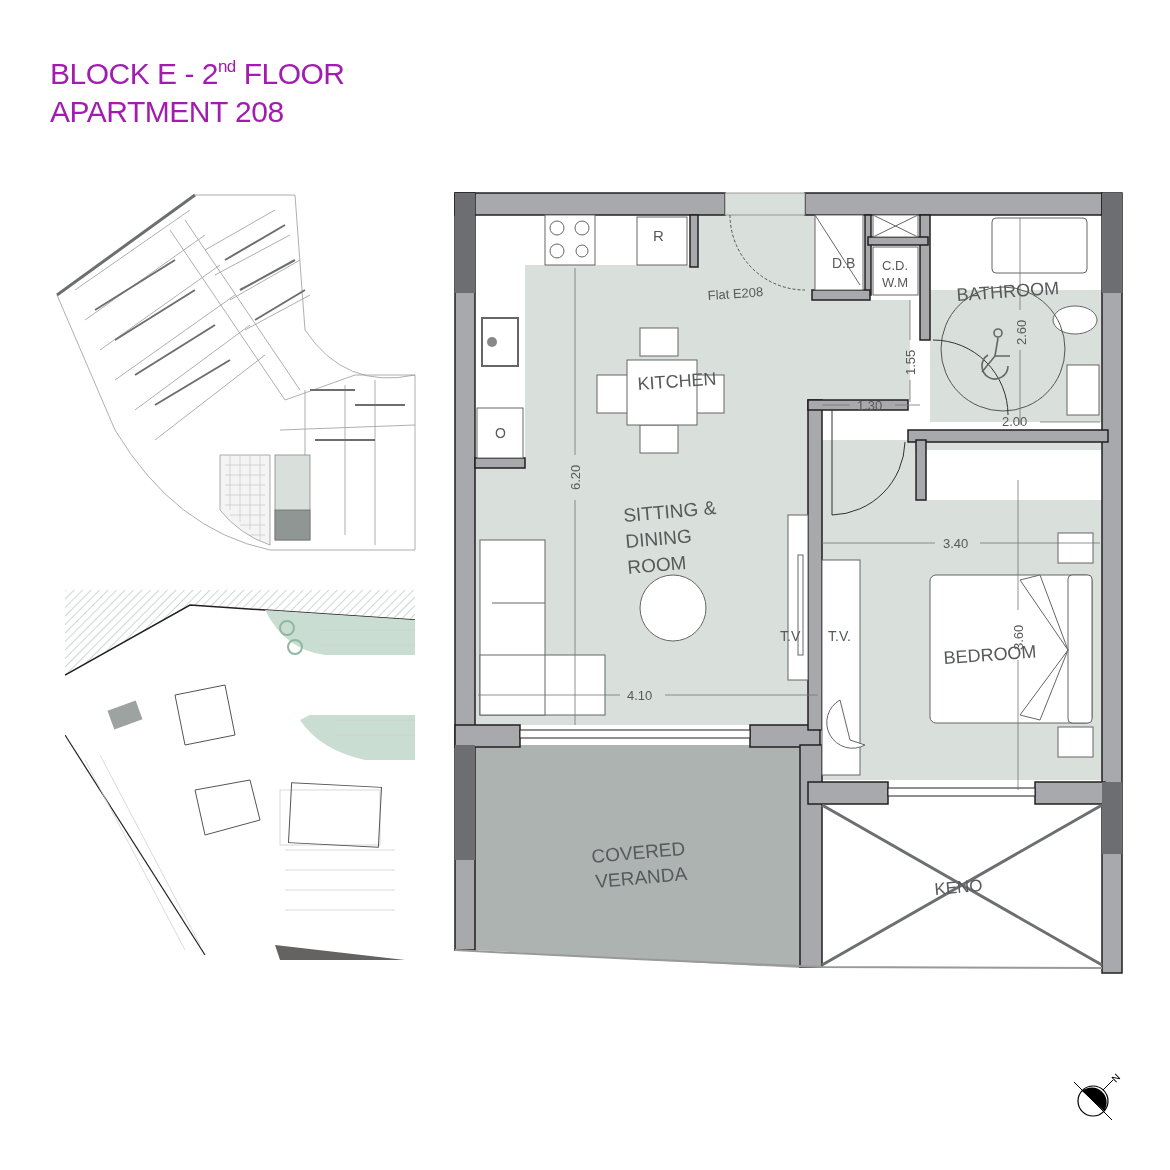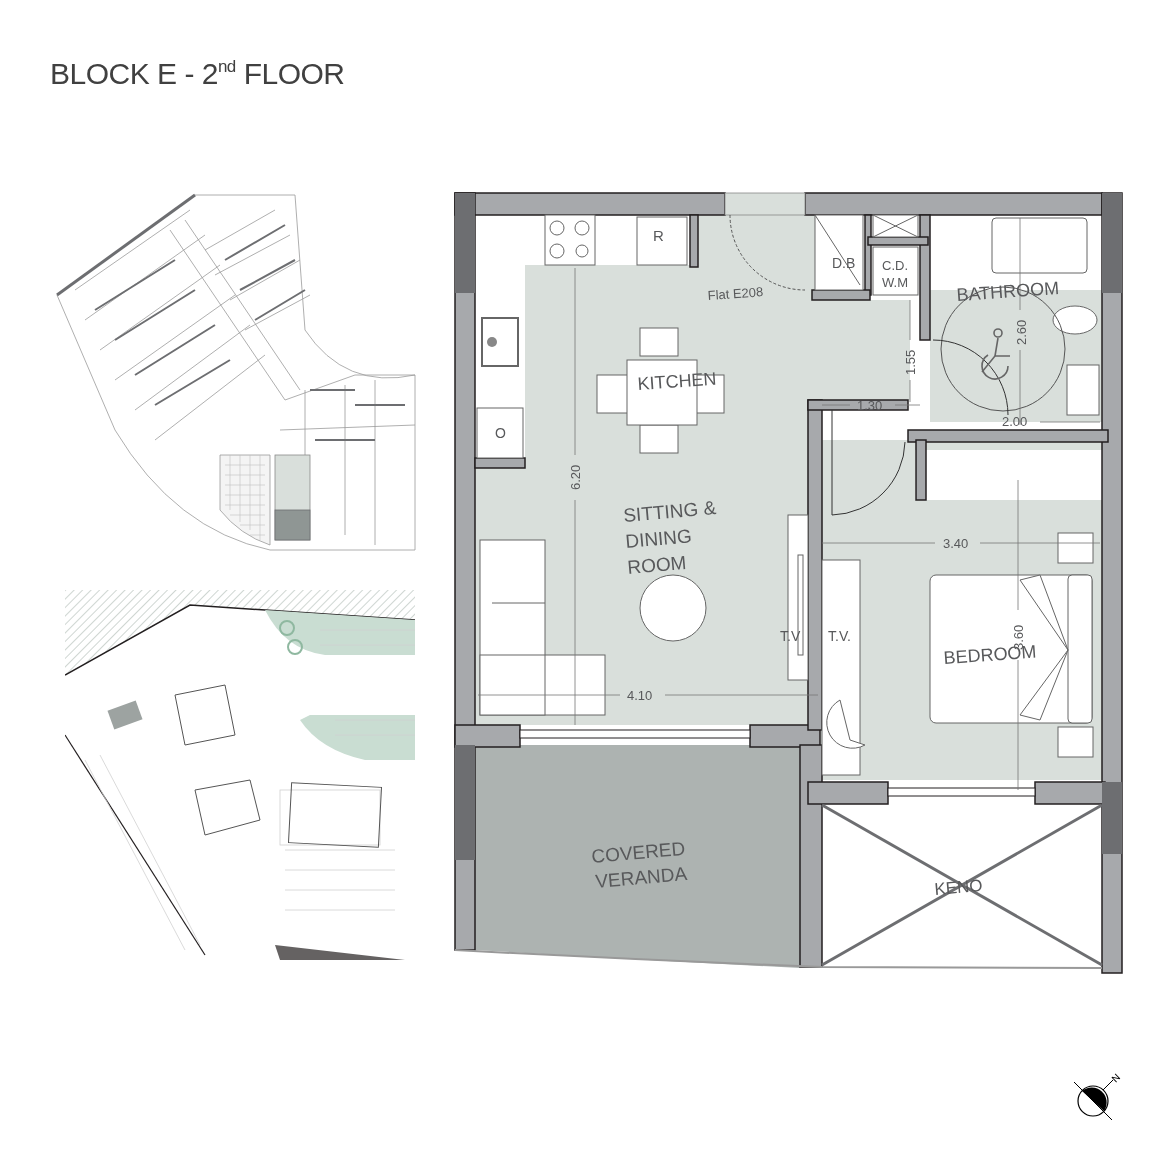--- a/index.html
+++ b/index.html
@@ -1,27 +1,28 @@
 <!DOCTYPE html>
 <html><head>
 <meta charset="utf-8">
 <style>
   html, body { margin: 0; padding: 0; background: #ffffff; }
   body { width: 1170px; height: 1170px; position: relative; overflow: hidden; font-family: "Liberation Sans", sans-serif; }
-  .title { position: absolute; left: 50px; top: 55px; color: #404040; font-size: 30px; line-height: 38px; letter-spacing: -0.5px; }
+  .title { position: absolute; left: 50px; top: 55px; color: #a21caf; font-size: 30px; line-height: 38px; letter-spacing: -0.5px; }
   .title sup { font-size: 17px; vertical-align: 12px; line-height: 0; }
   .title .line { display: block; }
   .abs { position: absolute; }
   svg text { font-family: "Liberation Sans", sans-serif; }
 </style>
 </head>
 <body>
 
 <div class="title">
   <span class="line"><span>BLOCK E - 2</span><sup>nd</sup><span> FLOOR</span></span>
+  <span class="line">APARTMENT 208</span>
 </div>
 
 <svg class="abs" style="left:55px;top:190px" width="365" height="365" viewBox="0 0 365 365">
   <g stroke="#9a9a9a" fill="none" stroke-width="0.8">
     <path d="M2 105 L140 5 L240 5 L250 140 Q290 200 360 185 L360 360 L215 360 Q120 340 60 240 Z" fill="#ffffff"></path>
     <path d="M2 105 L140 5" stroke="#6d6e71" stroke-width="3"></path>
     <path d="M20 100 L135 20 M30 130 L150 45 M45 160 L165 75 M60 190 L180 105 M80 220 L195 135 M100 250 L210 165"></path>
     <path d="M115 40 L230 210 M130 30 L245 200"></path>
     <path d="M150 60 L220 20 M160 85 L235 45 M175 110 L245 70 M190 140 L255 105"></path>
     <path d="M230 210 L300 185 L360 185 M225 240 L360 235"></path>

